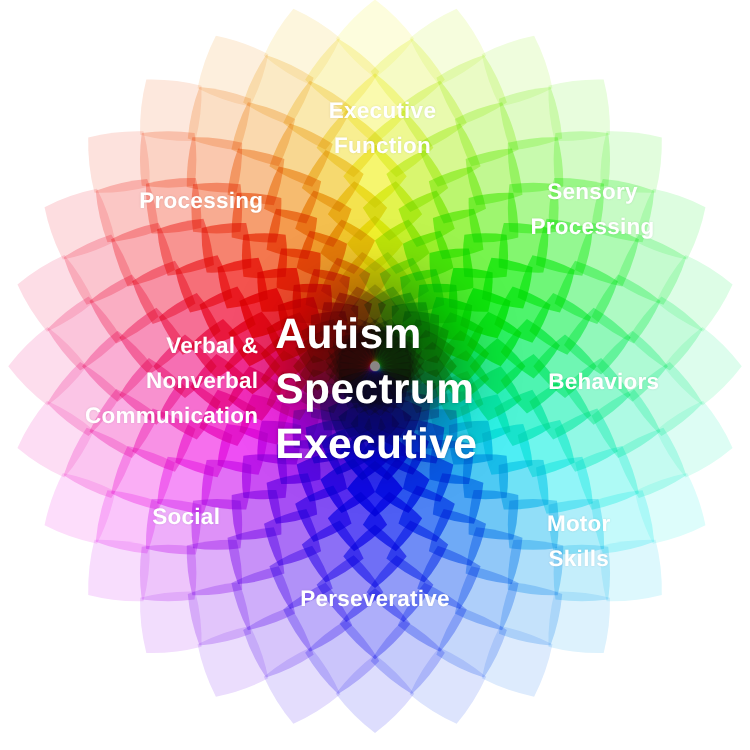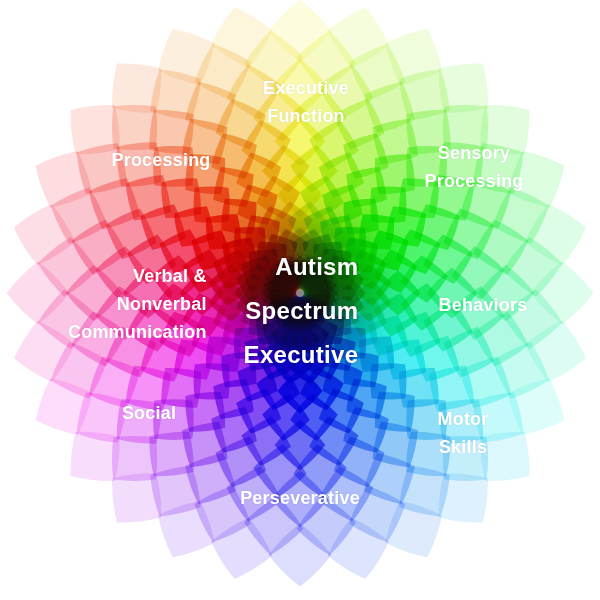--- a/index.html
+++ b/index.html
@@ -31,35 +31,35 @@
   .lbl-left{
     transform:translate(0,-50%);
     text-align:right;
   }
   #center-title{
     position:absolute;
     left:301px;top:311px;
     transform:translate(-50%,-50%);
     color:#ffffff;
     font-weight:bold;
-    font-size:24px;
+    font-size:34px;
     line-height:44px;
-    text-align:right;
+    text-align:left;
     white-space:nowrap;
     letter-spacing:0.3px;
     text-shadow:0 0 3px rgba(0,0,0,0.25);
     z-index:6;
   }
   .title-line{display:block;}
   
   #lbl-executive-function{left:306px;top:102px;}
   #lbl-sensory-processing{left:434px;top:167px;margin-left:40px;}
   #lbl-repetitive-behaviors{left:483px;top:305px;}
   #lbl-motor-skills{left:463px;top:433px;}
-  #lbl-perseverative-thinking{left:300px;top:498px;}
+  #lbl-perseverative-thinking{left:300px;top:479px;}
   #lbl-social-awareness{left:149px;top:413px;}
   #lbl-verbal-nonverbal{left:68px;top:304px;}
   #lbl-information-processing{left:161px;top:160px;}
 </style>
 </head>
 <body>
 
 <div id="stage">
 
   <svg id="flower-svg" viewBox="0 0 600 600" xmlns="http://www.w3.org/2000/svg">

